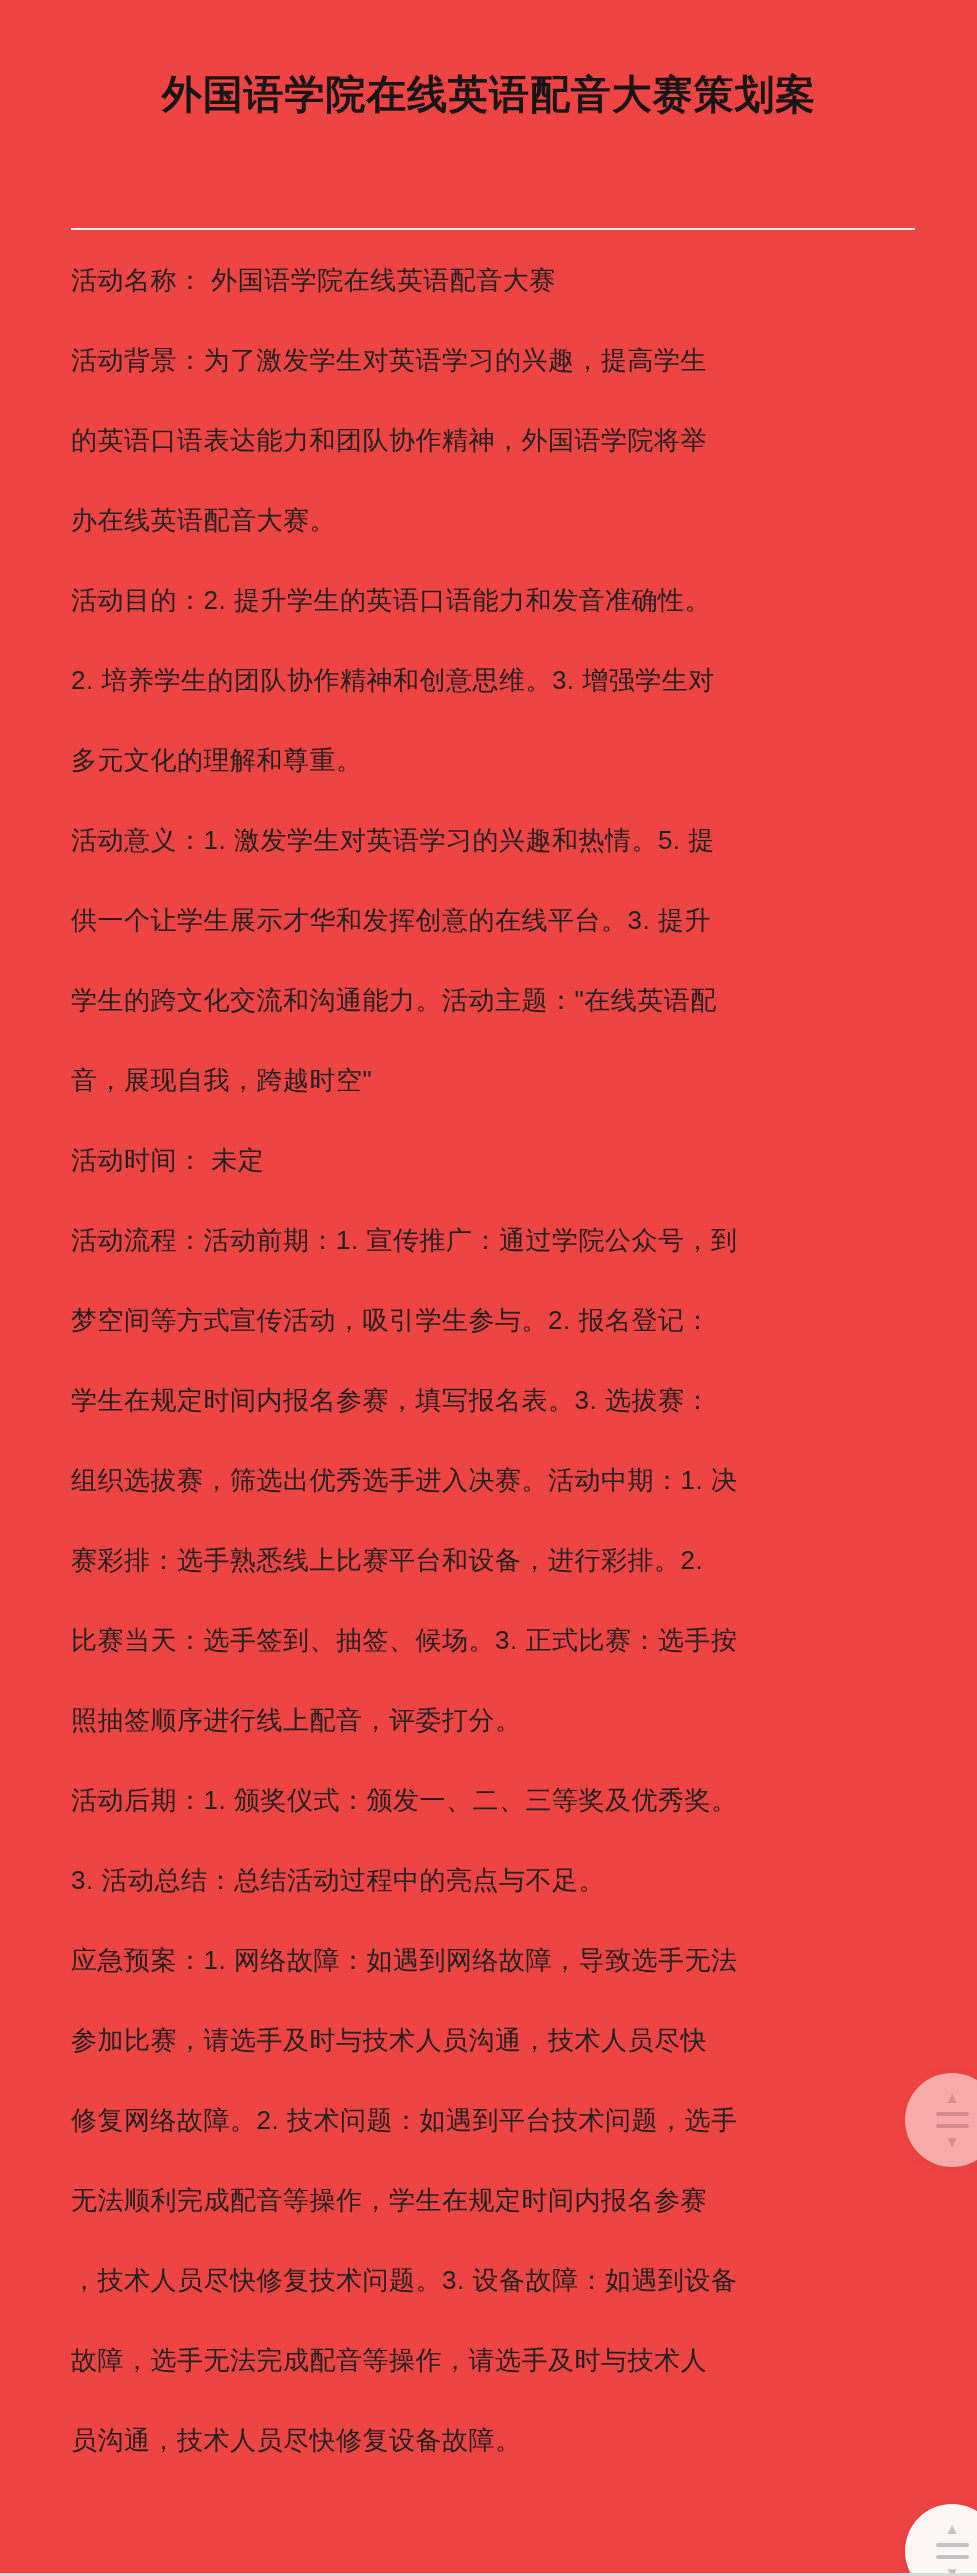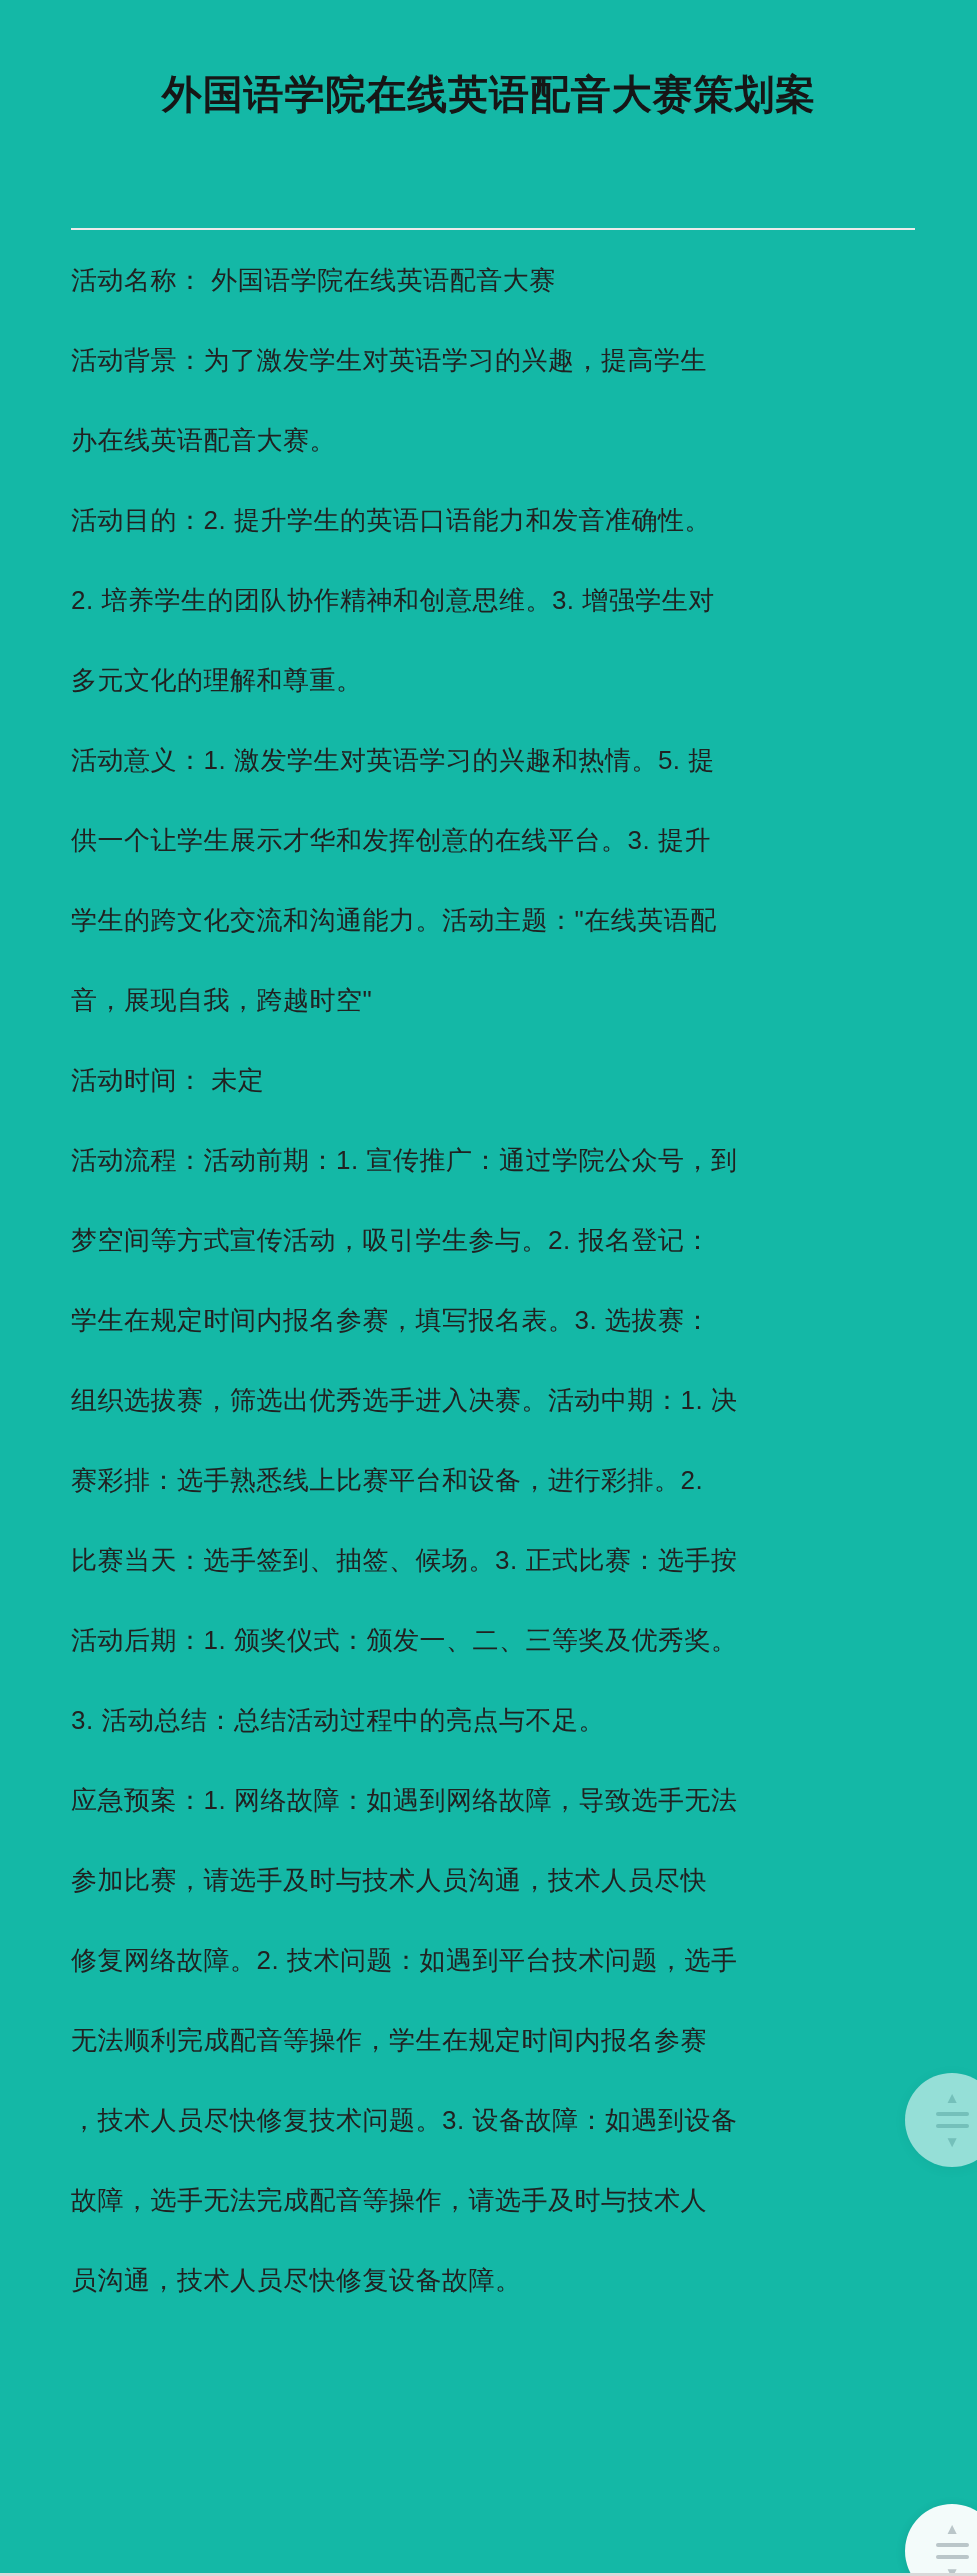--- a/index.html
+++ b/index.html
@@ -7,21 +7,21 @@
     padding: 0;
     width: 978px;
     height: 2576px;
     overflow: hidden;
     background: #ffffff;
   }
   .page {
     position: relative;
     width: 978px;
     height: 2576px;
-    background: #14b8a6;
+    background: #ef4444;
     overflow: hidden;
     font-family: "Liberation Sans", "DejaVu Sans", sans-serif;
   }
   .doc-title {
     position: absolute;
     top: 71px;
     left: 0;
     width: 100%;
     margin: 0;
     text-align: center;
@@ -105,35 +105,37 @@
 
 <div class="page">
 
   <h1 class="doc-title">外国语学院在线英语配音大赛策划案</h1>
 
   <div class="title-divider"></div>
 
   <div class="content">
       <div class="line">活动名称： 外国语学院在线英语配音大赛</div>
       <div class="line">活动背景：为了激发学生对英语学习的兴趣，提高学生</div>
+      <div class="line">的英语口语表达能力和团队协作精神，外国语学院将举</div>
       <div class="line">办在线英语配音大赛。</div>
       <div class="line">活动目的：2. 提升学生的英语口语能力和发音准确性。</div>
       <div class="line">2. 培养学生的团队协作精神和创意思维。3. 增强学生对</div>
       <div class="line">多元文化的理解和尊重。</div>
       <div class="line">活动意义：1. 激发学生对英语学习的兴趣和热情。5. 提</div>
       <div class="line">供一个让学生展示才华和发挥创意的在线平台。3. 提升</div>
       <div class="line">学生的跨文化交流和沟通能力。活动主题："在线英语配</div>
       <div class="line">音，展现自我，跨越时空"</div>
       <div class="line">活动时间： 未定</div>
       <div class="line">活动流程：活动前期：1. 宣传推广：通过学院公众号，到</div>
       <div class="line">梦空间等方式宣传活动，吸引学生参与。2. 报名登记：</div>
       <div class="line">学生在规定时间内报名参赛，填写报名表。3. 选拔赛：</div>
       <div class="line">组织选拔赛，筛选出优秀选手进入决赛。活动中期：1. 决</div>
       <div class="line">赛彩排：选手熟悉线上比赛平台和设备，进行彩排。2.</div>
       <div class="line">比赛当天：选手签到、抽签、候场。3. 正式比赛：选手按</div>
+      <div class="line">照抽签顺序进行线上配音，评委打分。</div>
       <div class="line">活动后期：1. 颁奖仪式：颁发一、二、三等奖及优秀奖。</div>
       <div class="line">3. 活动总结：总结活动过程中的亮点与不足。</div>
       <div class="line">应急预案：1. 网络故障：如遇到网络故障，导致选手无法</div>
       <div class="line">参加比赛，请选手及时与技术人员沟通，技术人员尽快</div>
       <div class="line">修复网络故障。2. 技术问题：如遇到平台技术问题，选手</div>
       <div class="line">无法顺利完成配音等操作，学生在规定时间内报名参赛</div>
       <div class="line">，技术人员尽快修复技术问题。3. 设备故障：如遇到设备</div>
       <div class="line">故障，选手无法完成配音等操作，请选手及时与技术人</div>
       <div class="line">员沟通，技术人员尽快修复设备故障。</div>
     </div>

